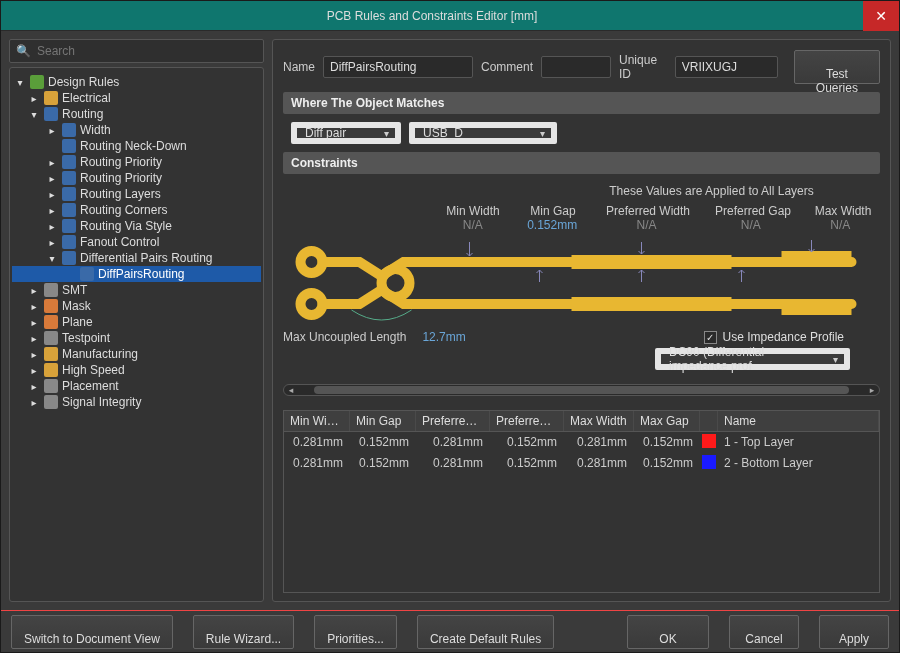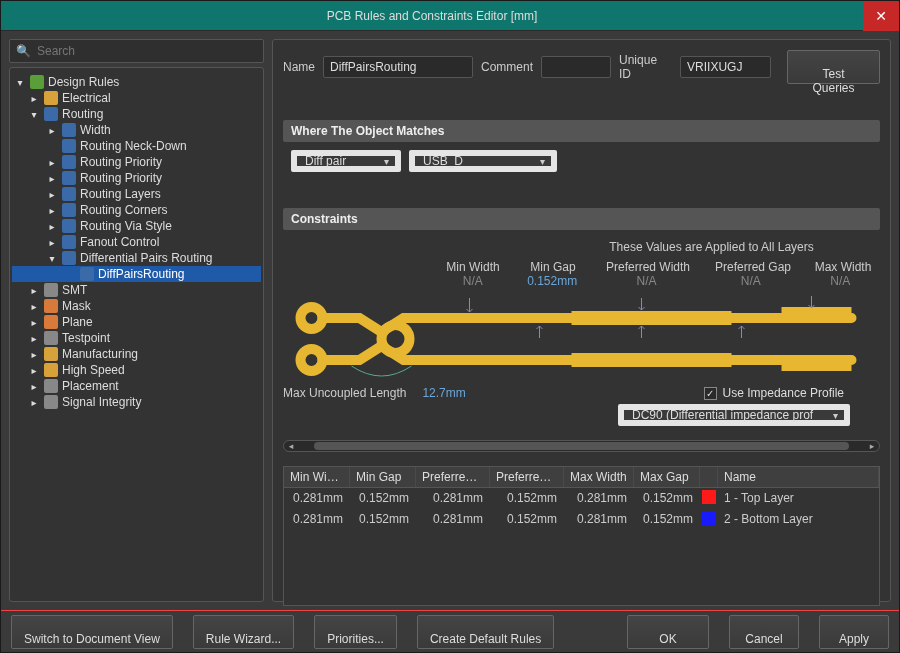--- a/index.html
+++ b/index.html
@@ -23,21 +23,21 @@
 .ic-green{background:#5a9e3a;border-radius:2px}
 .ic-yellow{background:#d8a23a;border-radius:2px}
 .ic-blue{background:#3a6aa8;border-radius:2px}
 .ic-orange{background:#d87a3a;border-radius:2px}
 .ic-gray{background:#888;border-radius:2px}
 .main { flex: 1; background: #333; border: 1px solid #555; border-radius: 3px; padding: 10px 10px 8px 10px; display: flex; flex-direction: column; gap: 8px; min-width:0;}
 .row { display: flex; align-items: center; gap: 8px; }
 .fld-label { color: #ccc; }
 .textfield { background: #2a2a2a; border: 1px solid #555; color: #ddd; height: 22px; padding: 2px 6px; border-radius: 2px; }
 .btn { background: linear-gradient(#444,#3a3a3a); border: 1px solid #666; color: #ddd; height: 24px; padding: 16px 12px; border-radius: 2px; cursor: pointer; }
-.section-head { background: #555; color: #eee; font-weight: bold; padding: 4px 8px; border-radius: 2px; margin-top: 28px; }
+.section-head { background: #555; color: #eee; font-weight: bold; padding: 4px 8px; border-radius: 2px; }
 .select { background:#3a3a3a; border:6px solid #e5e5e5; color:#ddd; height:22px; padding:0 20px 0 8px; border-radius:2px; position:relative; display:inline-flex; align-items:center; cursor:pointer;}
 .select::after{content:"▾"; position:absolute; right:6px; color:#ccc; font-size:10px;}
 .constraints-body{flex:0 0 auto;}
 .applied-text{color:#ccc; text-align:center; margin:2px 0 6px 260px;}
 .param-labels{display:flex; margin-left:150px; gap:0; color:#ccc;}
 .param-labels div{flex:0 0 auto; text-align:center;}
 .param-values{display:flex; margin-left:150px;}
 .param-values div{text-align:center; color:#6aa6d8;}
 .na{color:#888 !important}
 .diagram{height:90px; margin:6px 0 2px 0; position:relative;}
@@ -185,21 +185,21 @@
     </div>
   </div>
 
   <div class="main">
     <div class="row">
       <span class="fld-label">Name</span>
       <input class="textfield" style="width: 150px;" value="DiffPairsRouting">
       <span class="fld-label">Comment</span>
       <input class="textfield" style="width: 70px;" value="">
       <span class="fld-label">Unique ID</span>
-      <input class="textfield" style="width: 91px;" value="VRIIXUGJ">
+      <input class="textfield" style="width: 103px;" value="VRIIXUGJ">
       <div style="flex:1"></div>
       <button class="btn">Test Queries</button>
     </div>
 
     <div class="section-head">Where The Object Matches</div>
     <div class="row" style="padding-left:8px">
       <div class="select" style="width:110px">
           <span>Diff pair</span>
         </div>
       <div class="select" style="width:148px">
@@ -265,21 +265,21 @@
         <span>Max Uncoupled Length</span>
         <span style="color:#6aa6d8">12.7mm</span>
         <div style="flex:1"></div>
         <label class="chk">
           <span class="box">✓</span>
           <span>Use Impedance Profile</span>
         </label>
         <div style="width:20px"></div>
       </div>
       <div class="impedance-row">
-        <div class="select" style="width:232px">
+        <div class="select" style="width:195px">
             <span>DC90 (Differential impedance prof</span>
           </div>
         <div style="width:20px"></div>
       </div>
 
       <div class="scroll-strip">
         <div class="cap-l">◂</div>
         <div class="thumb"></div>
         <div class="cap-r">▸</div>
       </div>

